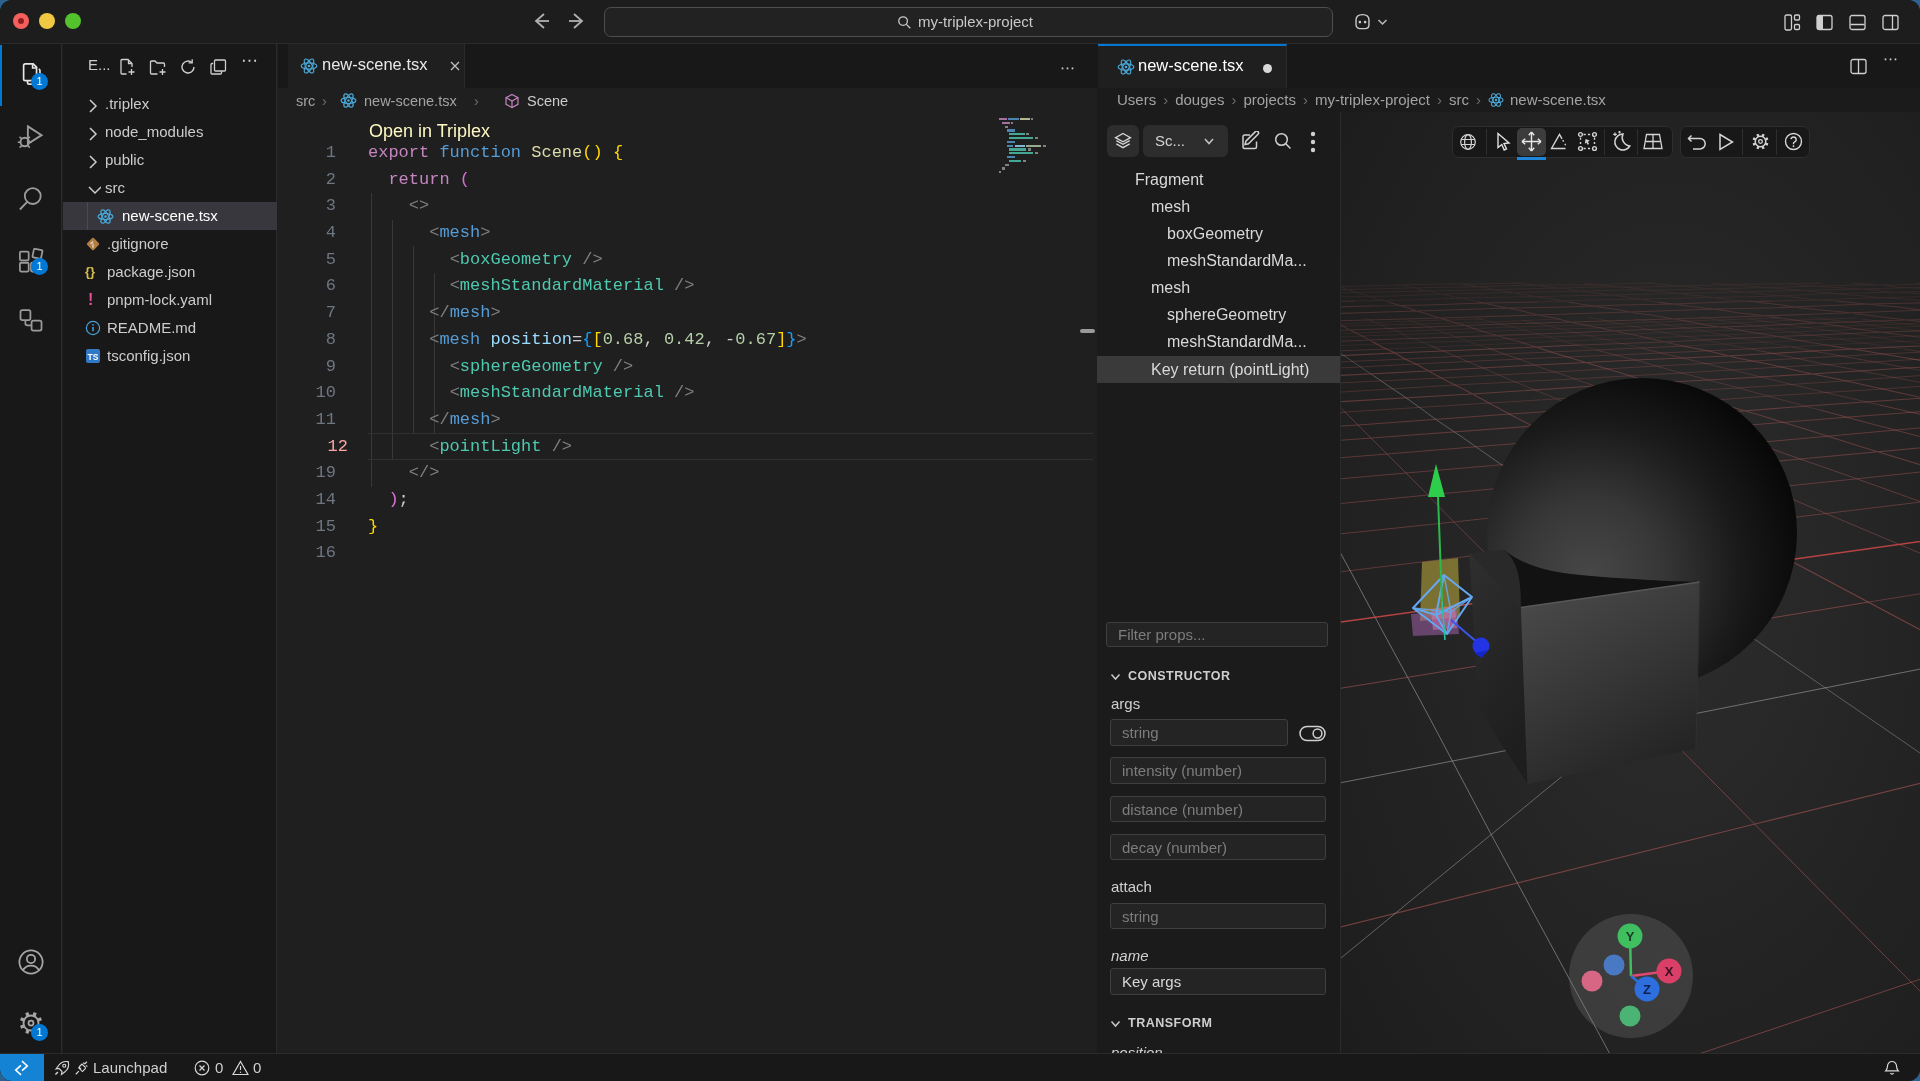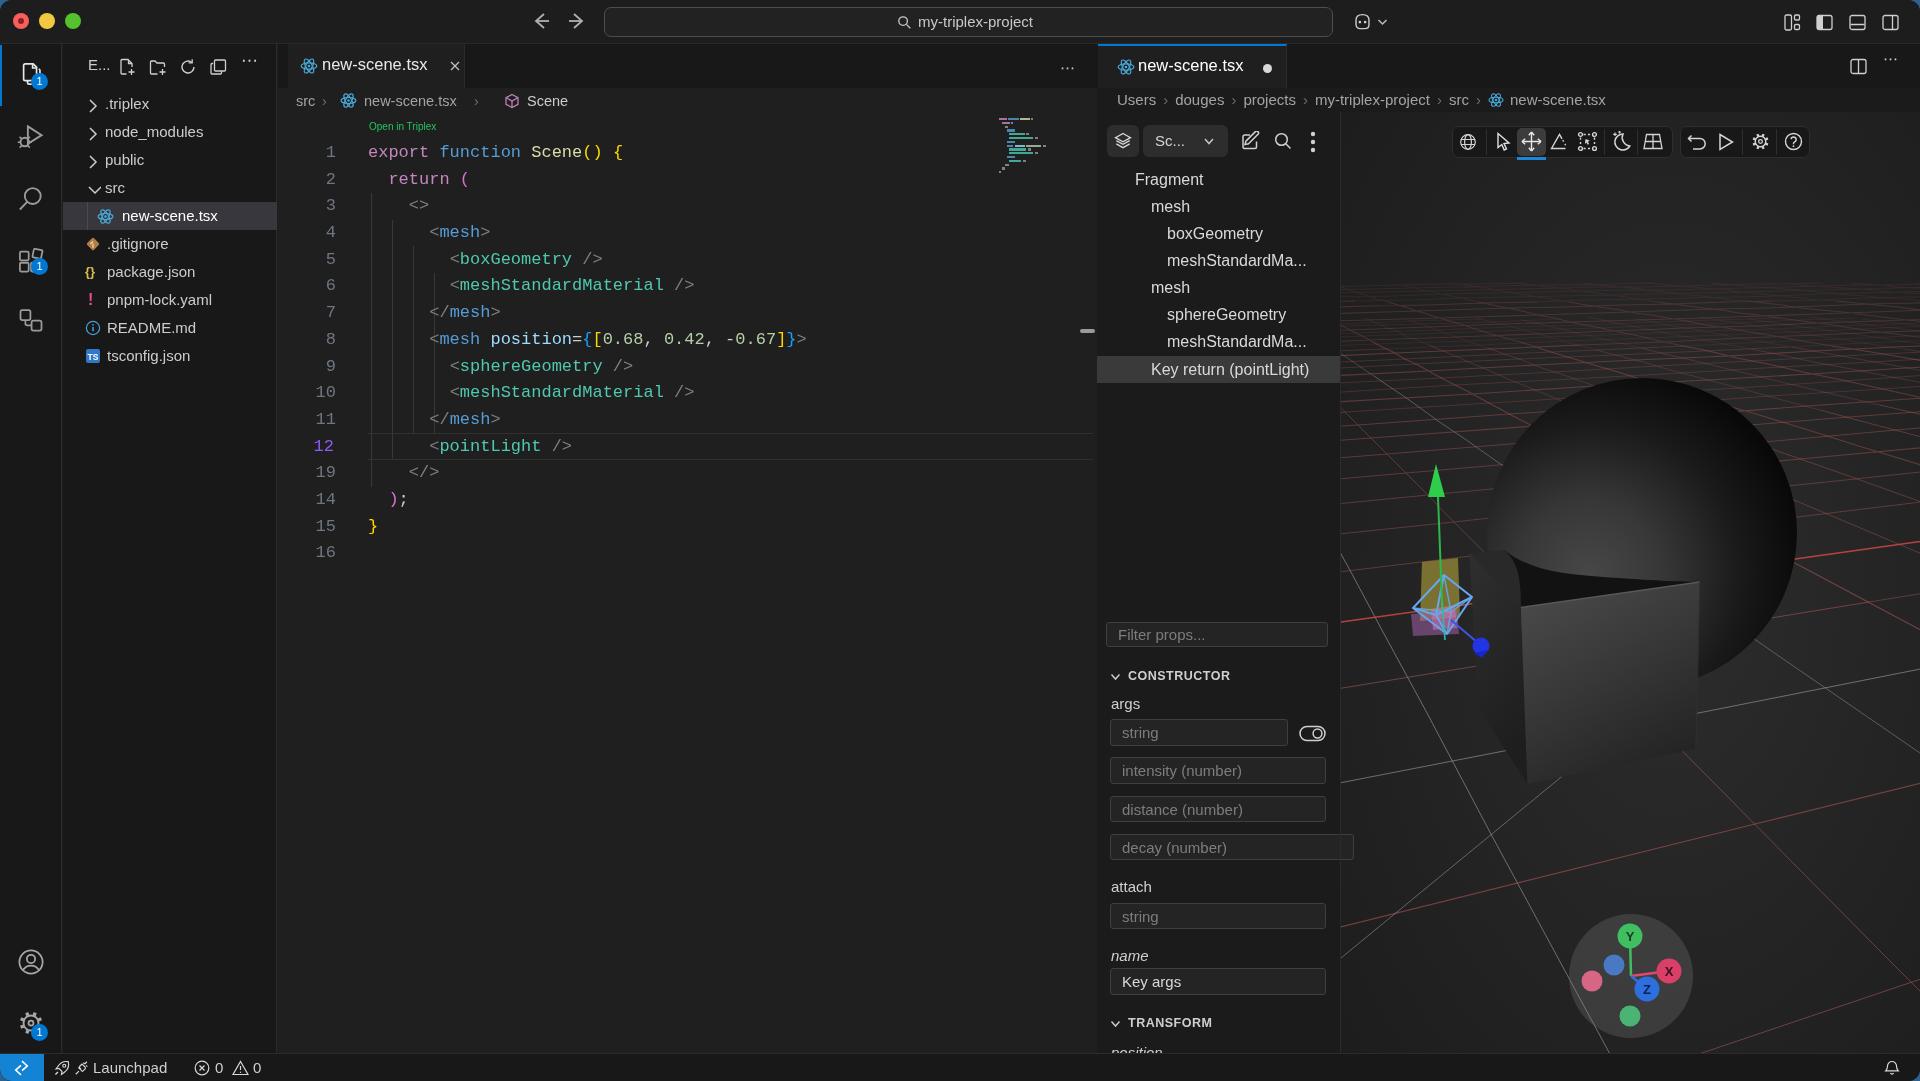--- a/index.html
+++ b/index.html
@@ -257,38 +257,38 @@
       <span class="abs" style="left:86px;">new-scene.tsx</span>
         <span class="abs" style="left:196px; color:#6e6e6e;">›</span>
       <span class="abs" style="left:226px; top:5px;">
           <svg width="16" height="16" viewBox="0 0 16 16" fill="none" stroke="#c586c0" stroke-width="1.2">
             <path d="M8 1.5 L14 4.7 V11.3 L8 14.5 L2 11.3 V4.7 z"></path>
             <path d="M2.2 4.8 L8 8 L13.8 4.8 M8 8 V14.3"></path>
           </svg>
         </span>
       <span class="abs" style="left:249px; color:#cccccc;">Scene</span>
     </div>
-    <div class="abs" style="left:91px; top:77px; color:#22c55e; font-size:10px;">Open in Triplex</div>
+    <div class="abs" style="left:91px; top:77px; color:#fef9c3; font-size:18px;">Open in Triplex</div>
     <div class="guide" style="left:93px; top:149px; height:294px;"></div>
     <div class="guide" style="left:114px; top:176px; height:240px;"></div>
     <div class="guide" style="left:135px; top:202px; height:188px;"></div>
     <div class="guide" style="left:156px; top:229px; height:161px;"></div>
     <div class="abs" style="left:90px; top:389px; width:725px; height:27px; border-top:1px solid #303030; border-bottom:1px solid #303030;"></div>
     <div class="lnum" style="left:18px; top:96px;">1</div>
     <div class="lnum" style="left:18px; top:123px;">2</div>
     <div class="lnum" style="left:18px; top:149px;">3</div>
     <div class="lnum" style="left:18px; top:176px;">4</div>
     <div class="lnum" style="left:18px; top:203px;">5</div>
     <div class="lnum" style="left:18px; top:229px;">6</div>
     <div class="lnum" style="left:18px; top:256px;">7</div>
     <div class="lnum" style="left:18px; top:283px;">8</div>
     <div class="lnum" style="left:18px; top:310px;">9</div>
     <div class="lnum" style="left:18px; top:336px;text-align:right;">10</div>
     <div class="lnum" style="left:18px; top:363px;">11</div>
-    <div class="lnum" style="left:16px; top:390px; color:#8b5cf6;">12</div>
+    <div class="lnum" style="left:30px; top:390px; color:#fca5a5;">12</div>
     <div class="lnum" style="left:18px; top:416px;">19</div>
     <div class="lnum" style="left:18px; top:443px;">14</div>
     <div class="lnum" style="left:18px; top:470px;">15</div>
     <div class="lnum" style="left:18px; top:496px;">16</div>
     <div class="codeline" style="left:90px; top:96px;"><span style="color:#C586C0">export</span> <span style="color:#569CD6">function</span> <span style="color:#DCDCAA">Scene</span><span style="color:#FFD700">()</span> <span style="color:#FFD700">{</span></div>
     <div class="codeline" style="left:90px; top:123px;">  <span style="color:#C586C0">return</span> <span style="color:#DA70D6">(</span></div>
     <div class="codeline" style="left:90px; top:149px;">    <span style="color:#808080">&lt;&gt;</span></div>
     <div class="codeline" style="left:90px; top:176px;">      <span style="color:#808080">&lt;</span><span style="color:#569CD6">mesh</span><span style="color:#808080">&gt;</span></div>
     <div class="codeline" style="left:90px; top:203px;">        <span style="color:#808080">&lt;</span><span style="color:#4EC9B0">boxGeometry</span> <span style="color:#808080">/&gt;</span></div>
     <div class="codeline" style="left:90px; top:229px;">        <span style="color:#808080">&lt;</span><span style="color:#4EC9B0">meshStandardMaterial</span> <span style="color:#808080">/&gt;</span></div>
@@ -548,21 +548,21 @@
       </svg>
     <div class="phead" style="left:31px; top:625px;">CONSTRUCTOR</div>
     <div class="plabel" style="left:14px; top:651px;">args</div>
     <div class="pinput" style="left:13px; top:675px; width:178px;">string</div>
     <svg class="abs" style="left:202px; top:681px;" width="28" height="17" viewBox="0 0 28 17" fill="none" stroke="#d0d0d0" stroke-width="1.5">
         <rect x="1" y="1.5" width="25" height="14" rx="7"></rect>
         <circle cx="18.5" cy="8.5" r="4.4"></circle>
       </svg>
     <div class="pinput" style="left:13px; top:713px; width:216px;">intensity (number)</div>
     <div class="pinput" style="left:13px; top:752px; width:216px; height:26px;">distance (number)</div>
-    <div class="pinput" style="left:13px; top:790px; width:244px; height:26px;">decay (number)</div>
+    <div class="pinput" style="left:13px; top:790px; width:216px; height:26px;">decay (number)</div>
     <div class="plabel" style="left:14px; top:834px;">attach</div>
     <div class="pinput" style="left:13px; top:859px; width:216px; height:26px;">string</div>
     <div class="plabel" style="left:14px; top:903px; font-style:italic;">name</div>
     <div class="pinput" style="left:13px; top:924px; width:216px; color:#d8d8d8;">Key args</div>
     <svg class="abs" style="left:13px; top:976px;" width="11" height="8" viewBox="0 0 11 8" fill="none" stroke="#c8c8c8" stroke-width="1.5">
         <path d="M1.5 1.5 L5.5 6 L9.5 1.5"></path>
       </svg>
     <div class="phead" style="left:31px; top:972px;">TRANSFORM</div>
     <div class="plabel" style="left:14px; top:1000px; font-style:italic;">position</div>
     <div class="abs" style="left:243px; top:68px; width:1px; height:941px; background:#2b2b2b;"></div>

